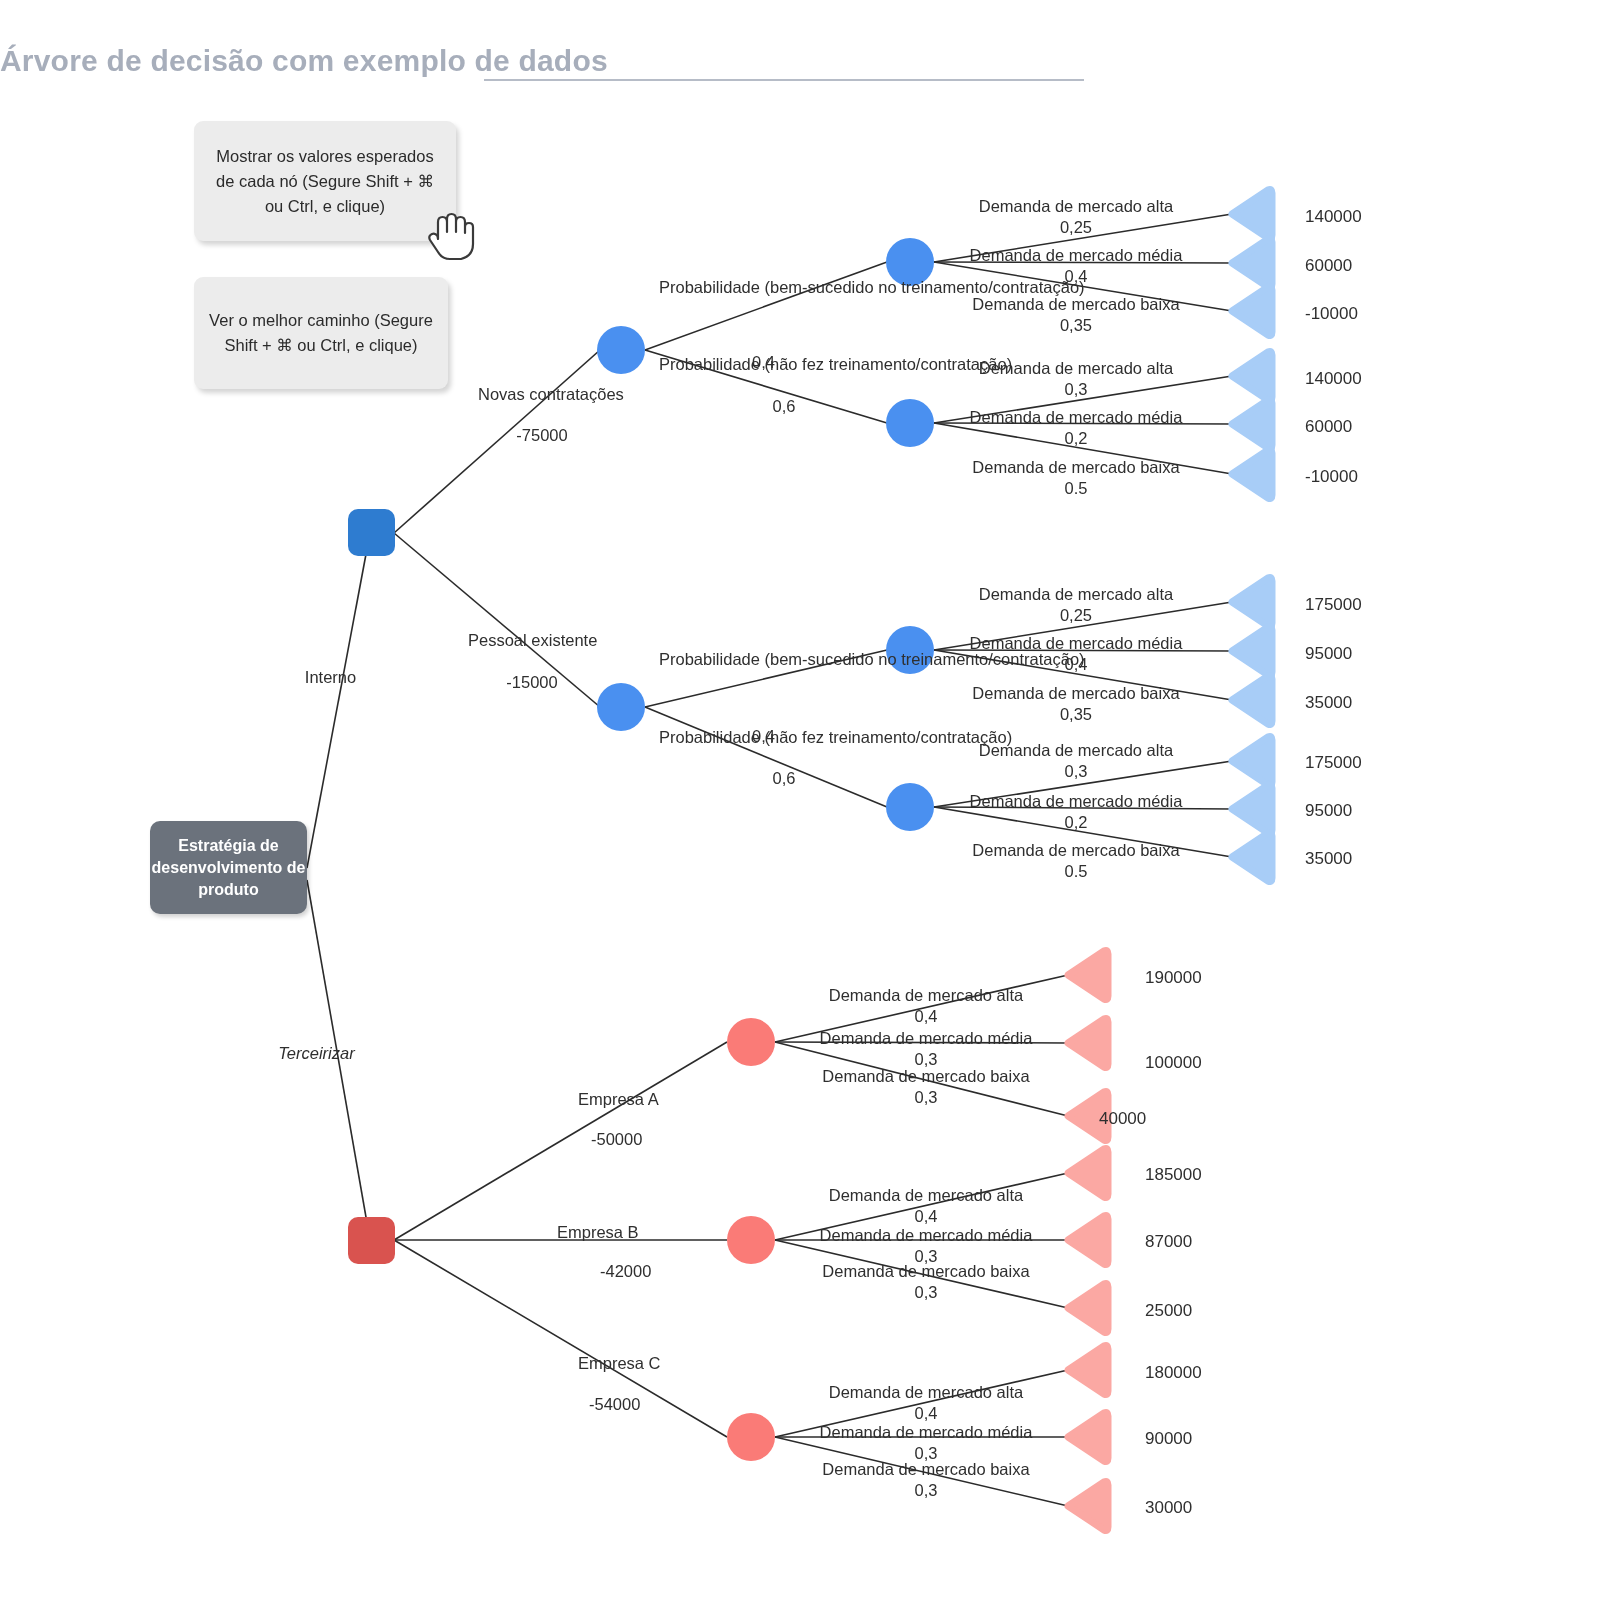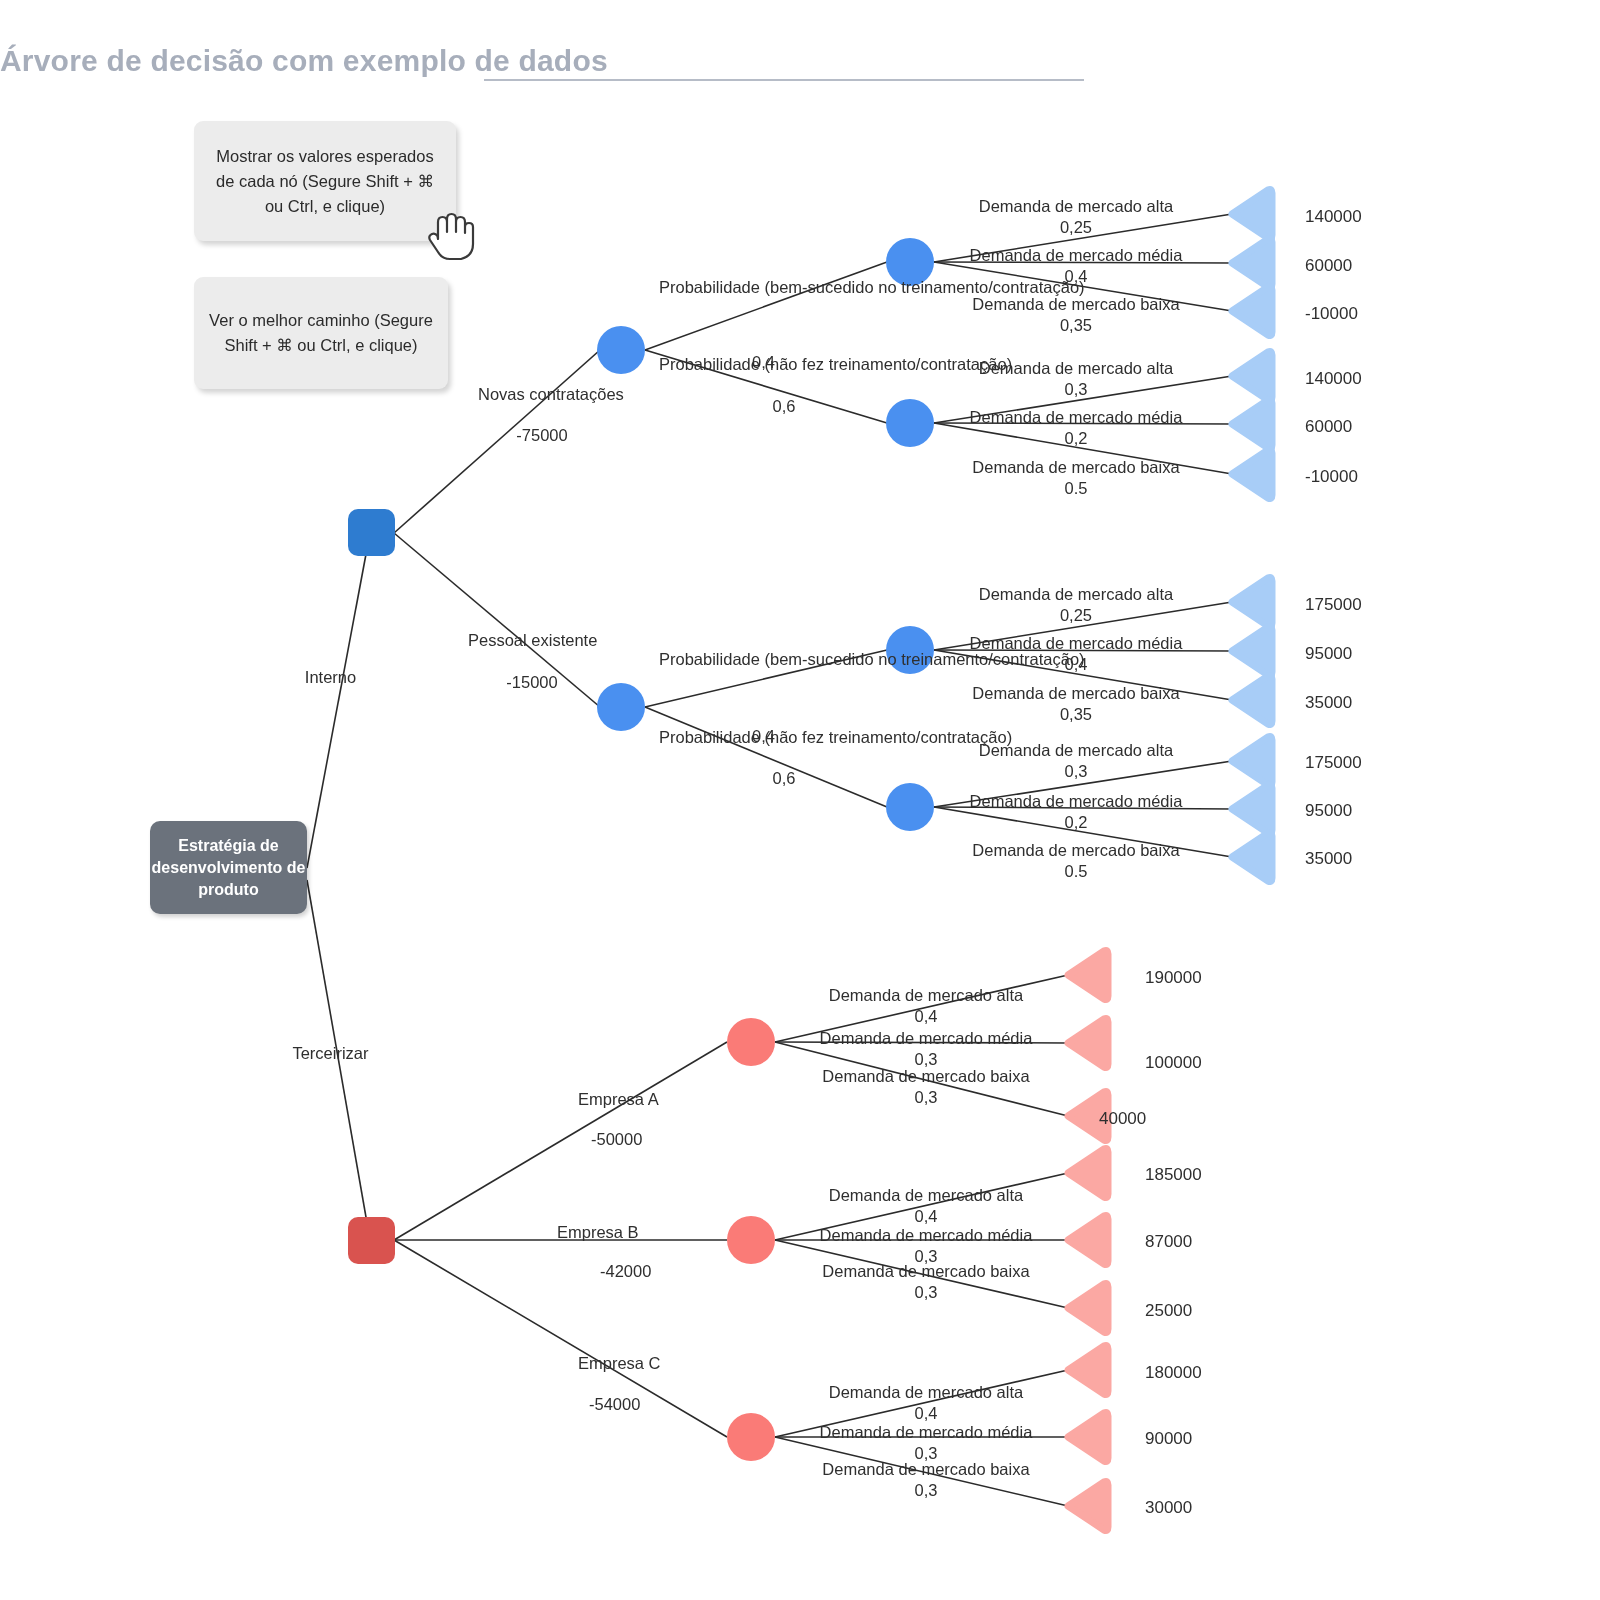--- a/index.html
+++ b/index.html
@@ -187,21 +187,21 @@
       <use href="#leafTri" x="1068" y="1437"></use>
       <use href="#leafTri" x="1068" y="1506"></use>
     </g>
   </svg>
 
   <div class="rootbox">
     <span>Estratégia de desenvolvimento de produto</span>
   </div>
 
   <div class="lbl c" style="left:258px; top:667px; width:145px;">Interno</div>
-  <div class="lbl c" style="left:258px; top:1043px; width:145px;">Terceirizar</div>
+  <div class="lbl c" style="left:244px; top:1043px; width:145px;font-style:italic;">Terceirizar</div>
 
   <div class="lbl c" style="left:478px; top:384px; width:128px;">Novas contratações</div>
   <div class="lbl c" style="left:478px; top:425px; width:128px;">-75000</div>
 
   <div class="lbl c" style="left:468px; top:630px; width:128px;">Pessoal existente</div>
   <div class="lbl c" style="left:468px; top:672px; width:128px;">-15000</div>
 
   <div class="lbl" style="left:659px; top:277px; width:250px;">Probabilidade (bem-sucedido no treinamento/contratação)</div>
   <div class="lbl" style="left:752px; top:352px;">0,4</div>
   <div class="lbl c" style="left:659px; top:354px; width:250px;">Probabilidade (não fez treinamento/contratação)</div>

